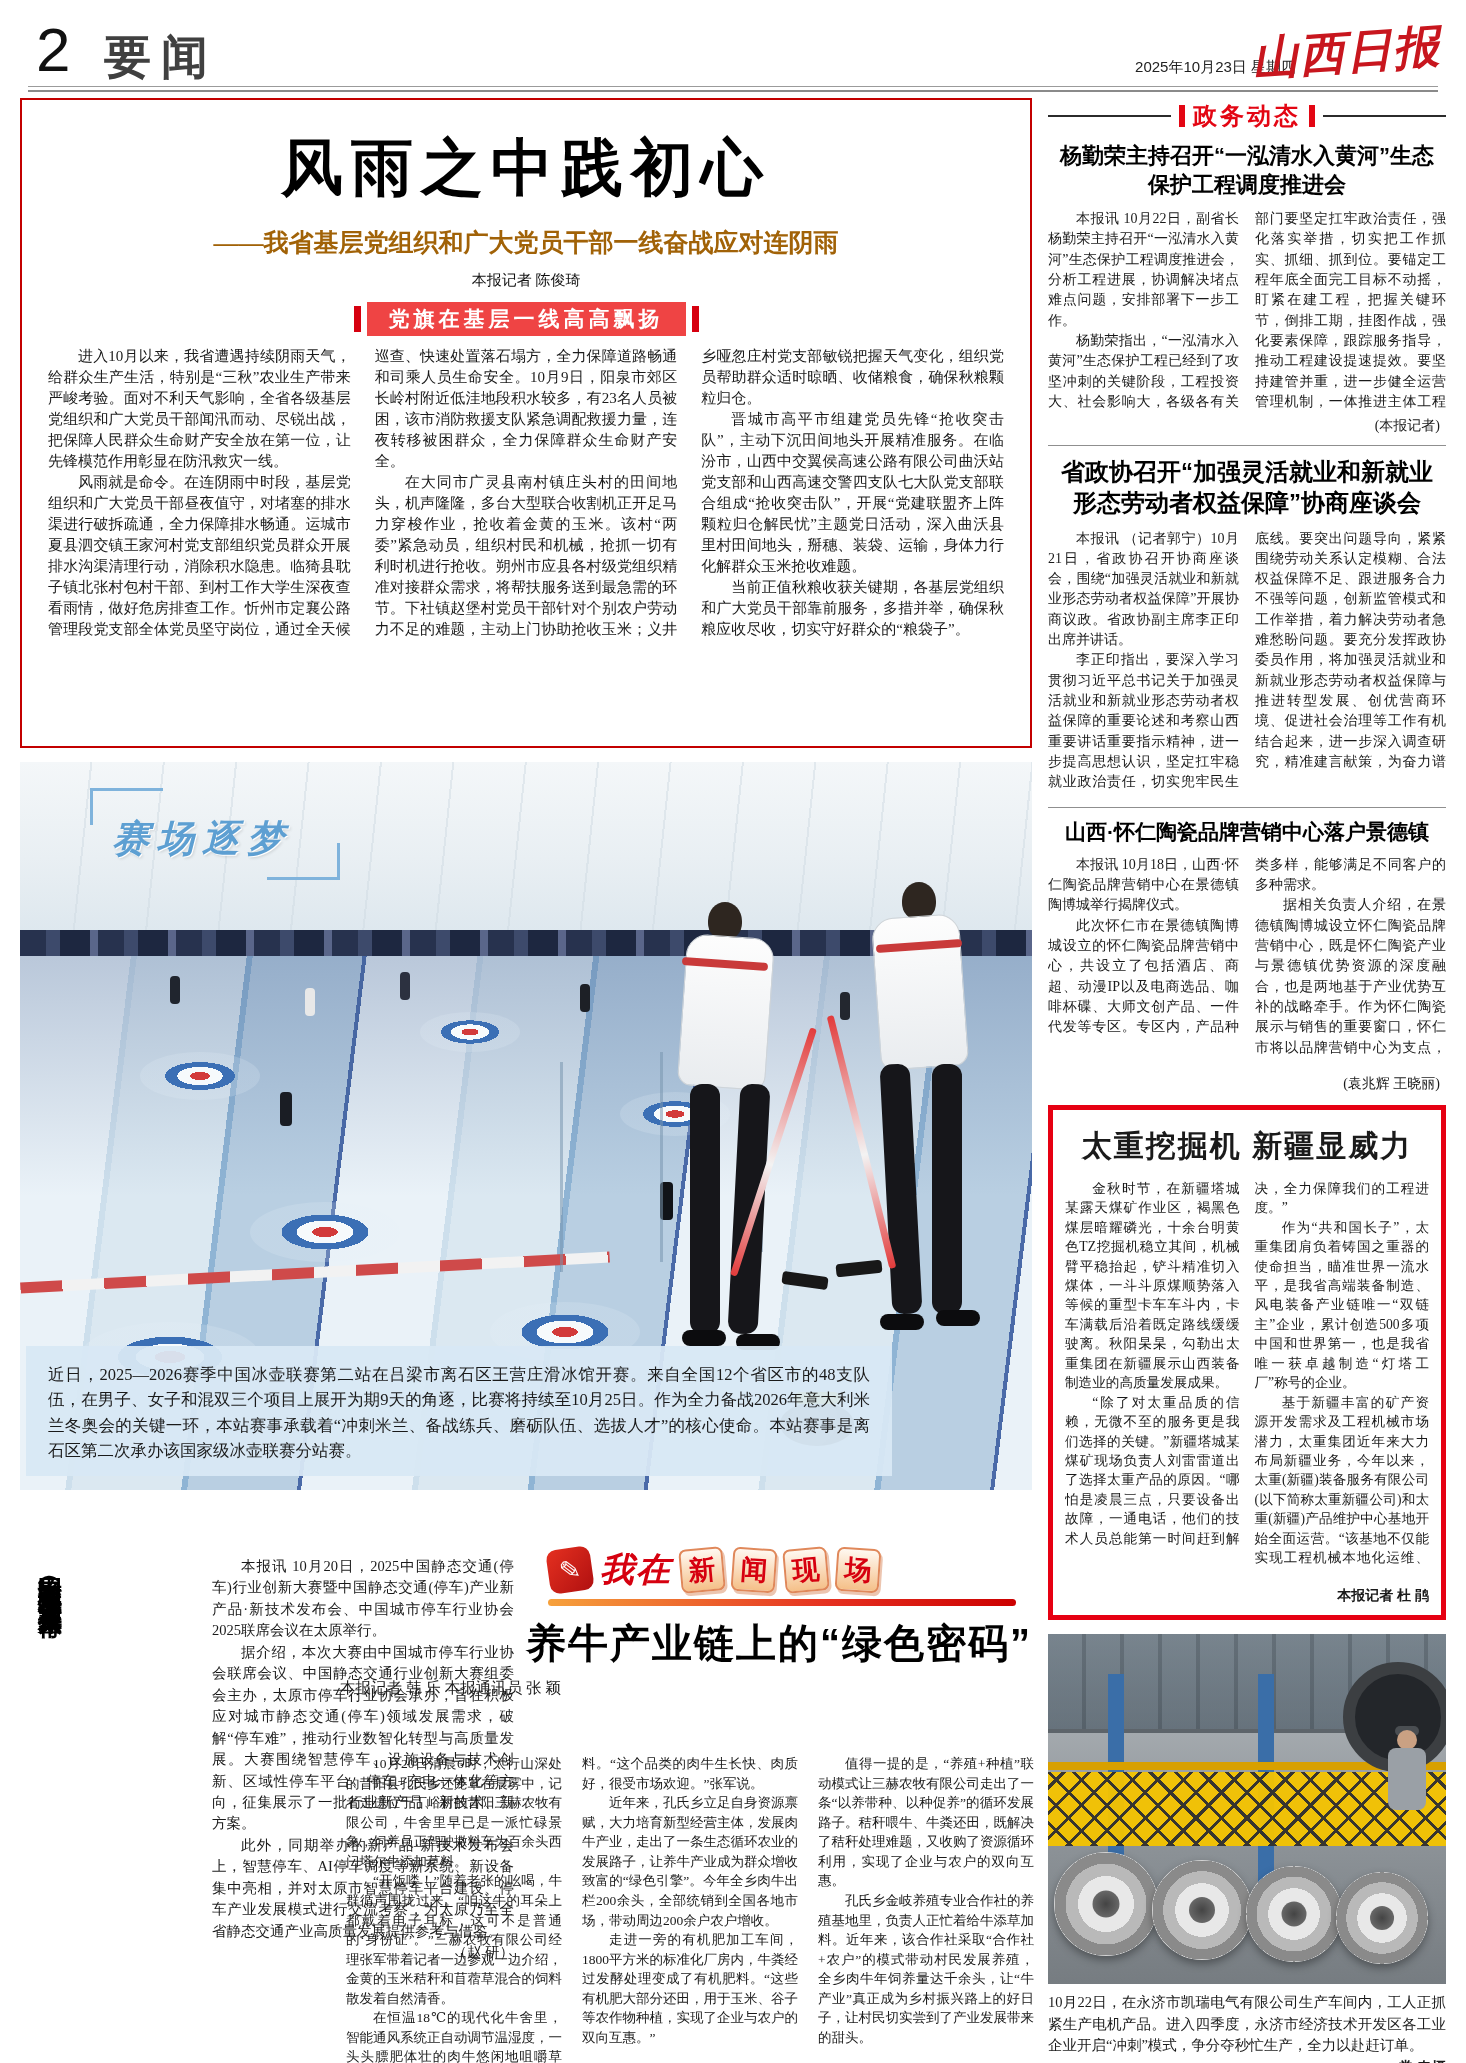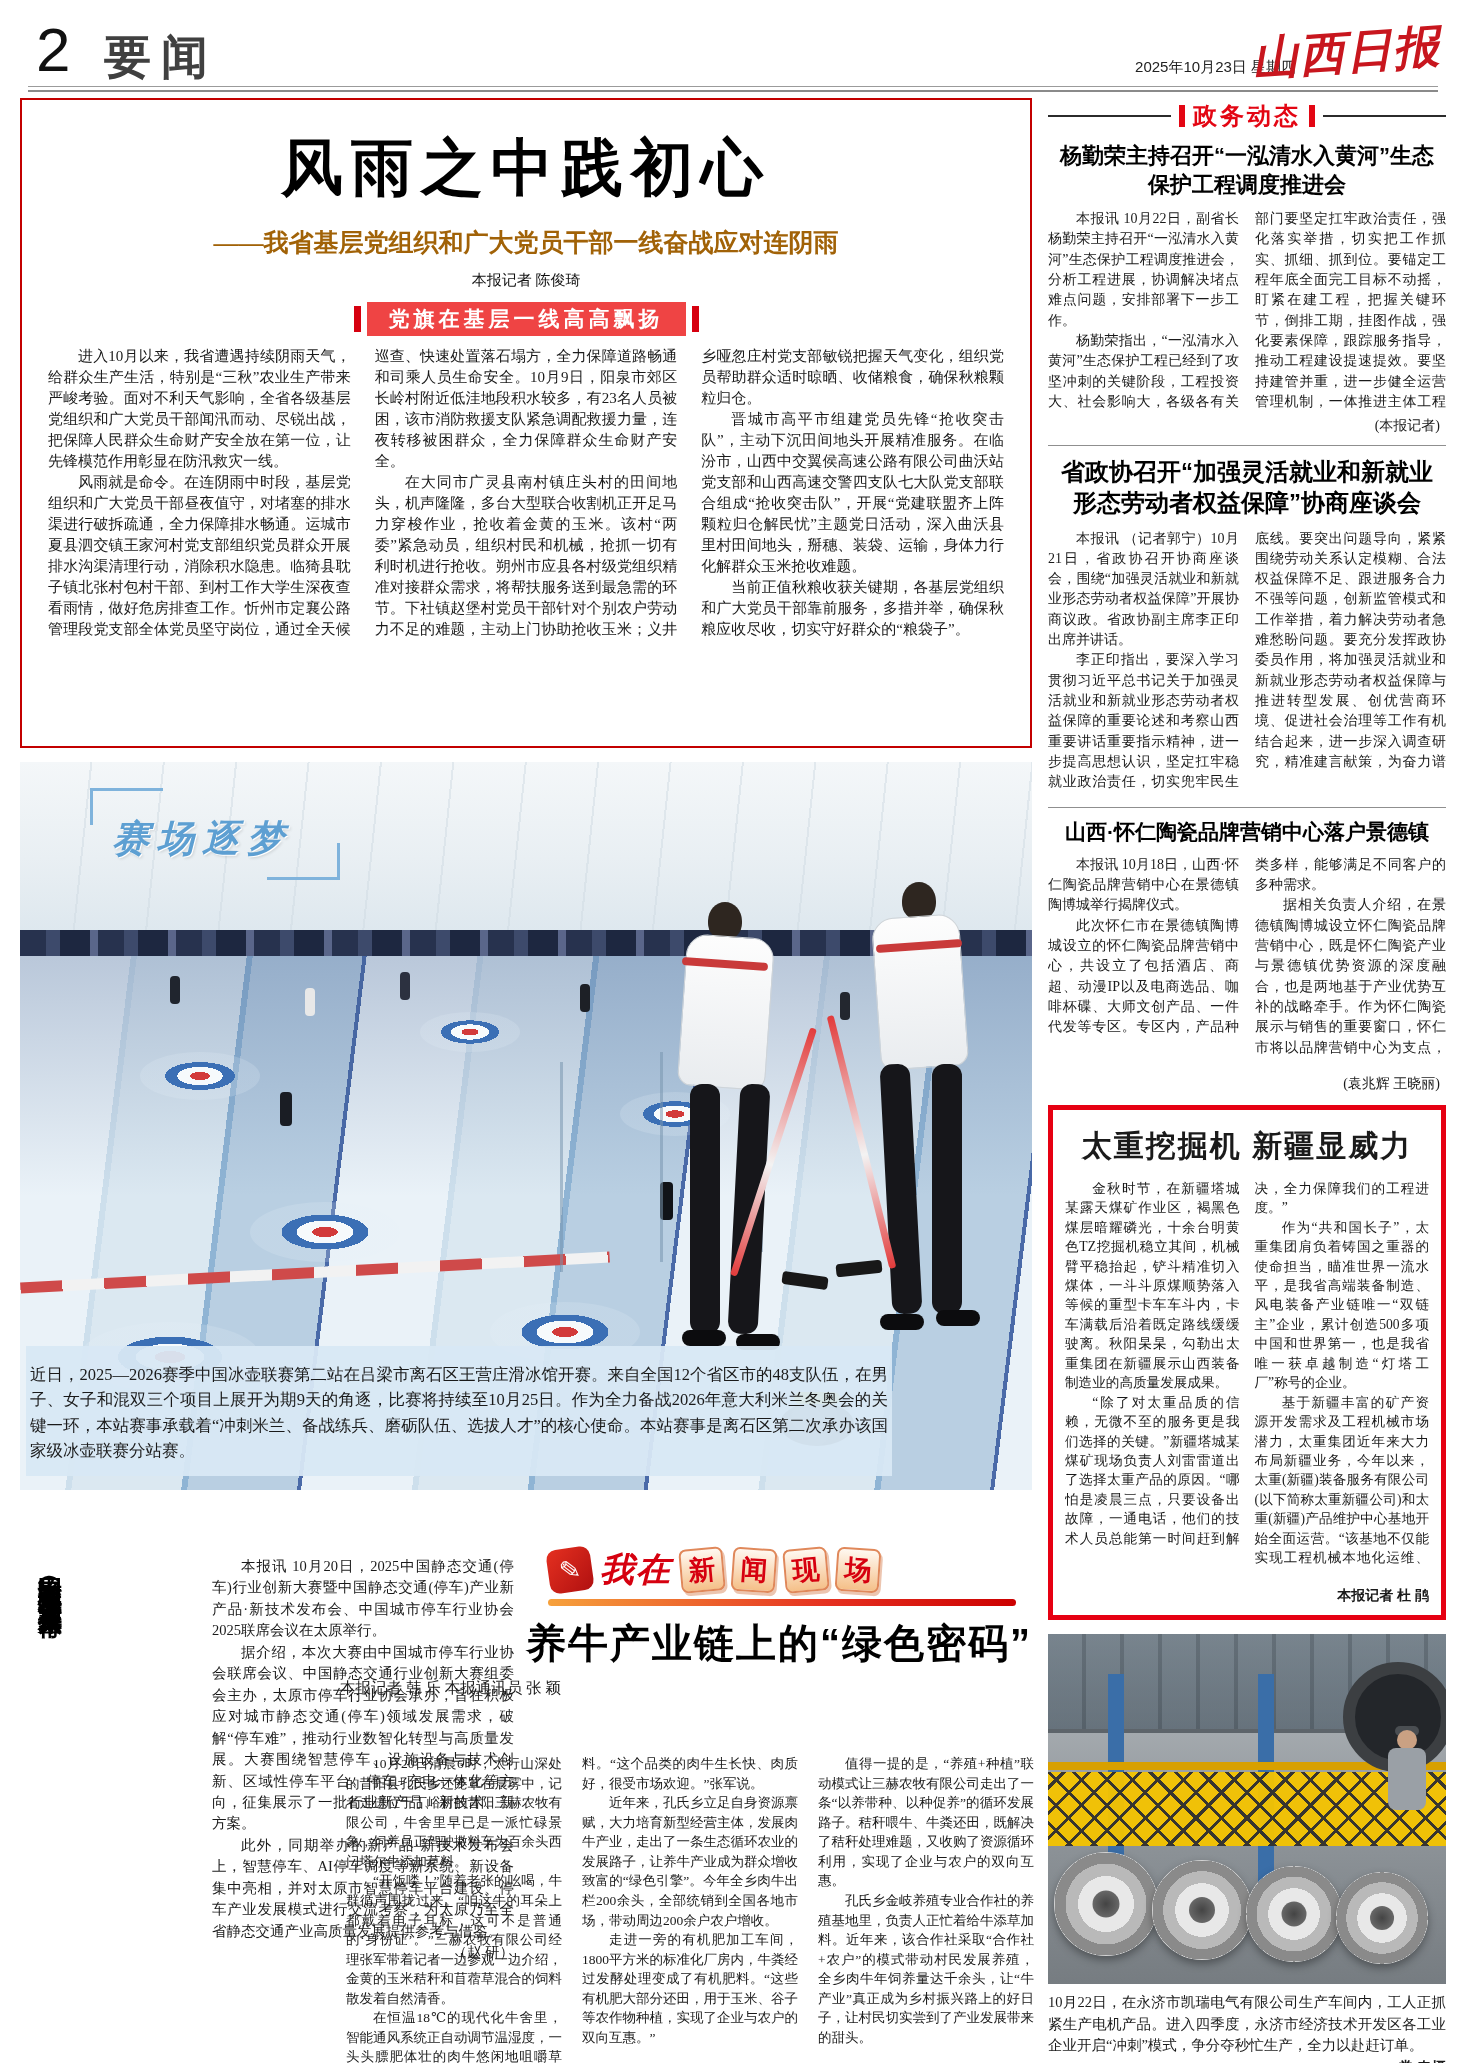--- a/index.html
+++ b/index.html
@@ -46,21 +46,21 @@
   .rail{position:absolute;left:0;top:505px;width:590px;height:11px;transform:rotate(-3deg);
         background:repeating-linear-gradient(90deg,#cf4a4a 0 42px,#f2f2f2 42px 84px);}
   .glass-post{position:absolute;width:3px;height:210px;background:rgba(120,150,175,.55);}
   .tiny-player{position:absolute;width:10px;height:28px;border-radius:4px;}
   .slogan{position:absolute;left:70px;top:26px;width:250px;height:92px;}
   .slogan-text{position:absolute;left:22px;top:26px;font-size:37px;font-weight:900;font-style:italic;
                color:#5d9fd2;text-shadow:1px 1px 0 #fff,2px 2px 3px rgba(0,0,0,.12);letter-spacing:8px;white-space:nowrap;}
   .corner-tl{position:absolute;left:0;top:0;width:70px;height:34px;border-left:3px solid #7fb3dc;border-top:3px solid #7fb3dc;}
   .corner-br{position:absolute;right:0;bottom:0;width:70px;height:34px;border-right:3px solid #7fb3dc;border-bottom:3px solid #7fb3dc;}
   .photo-caption{position:absolute;left:6px;bottom:14px;width:866px;background:rgba(216,232,244,.95);
-                 padding:16px 4px 12px;box-sizing:border-box;font-size:16.5px;line-height:1.55;text-align:justify;}
+                 padding:16px 22px 12px;box-sizing:border-box;font-size:16.5px;line-height:1.55;text-align:justify;}
   .photo-caption .credit{display:block;text-align:center;font-weight:700;margin-top:4px;
                          font-family:"Liberation Sans","DejaVu Sans",sans-serif;}
   
   .athlete{position:absolute;}
   .a-head{position:absolute;width:34px;height:38px;background:#2e2620;border-radius:50% 50% 45% 45%;}
   .a-jacket{position:absolute;width:86px;height:150px;background:linear-gradient(180deg,#fdfdfd,#e9ecef);
             border:1px solid #cfd4d8;border-radius:22px 22px 14px 14px;}
   .a-stripe{position:absolute;width:86px;height:8px;background:#c93a3a;border-radius:4px;}
   .a-legs{position:absolute;width:78px;height:250px;}
   .a-leg{position:absolute;width:30px;height:250px;background:#16161a;border-radius:12px;}

